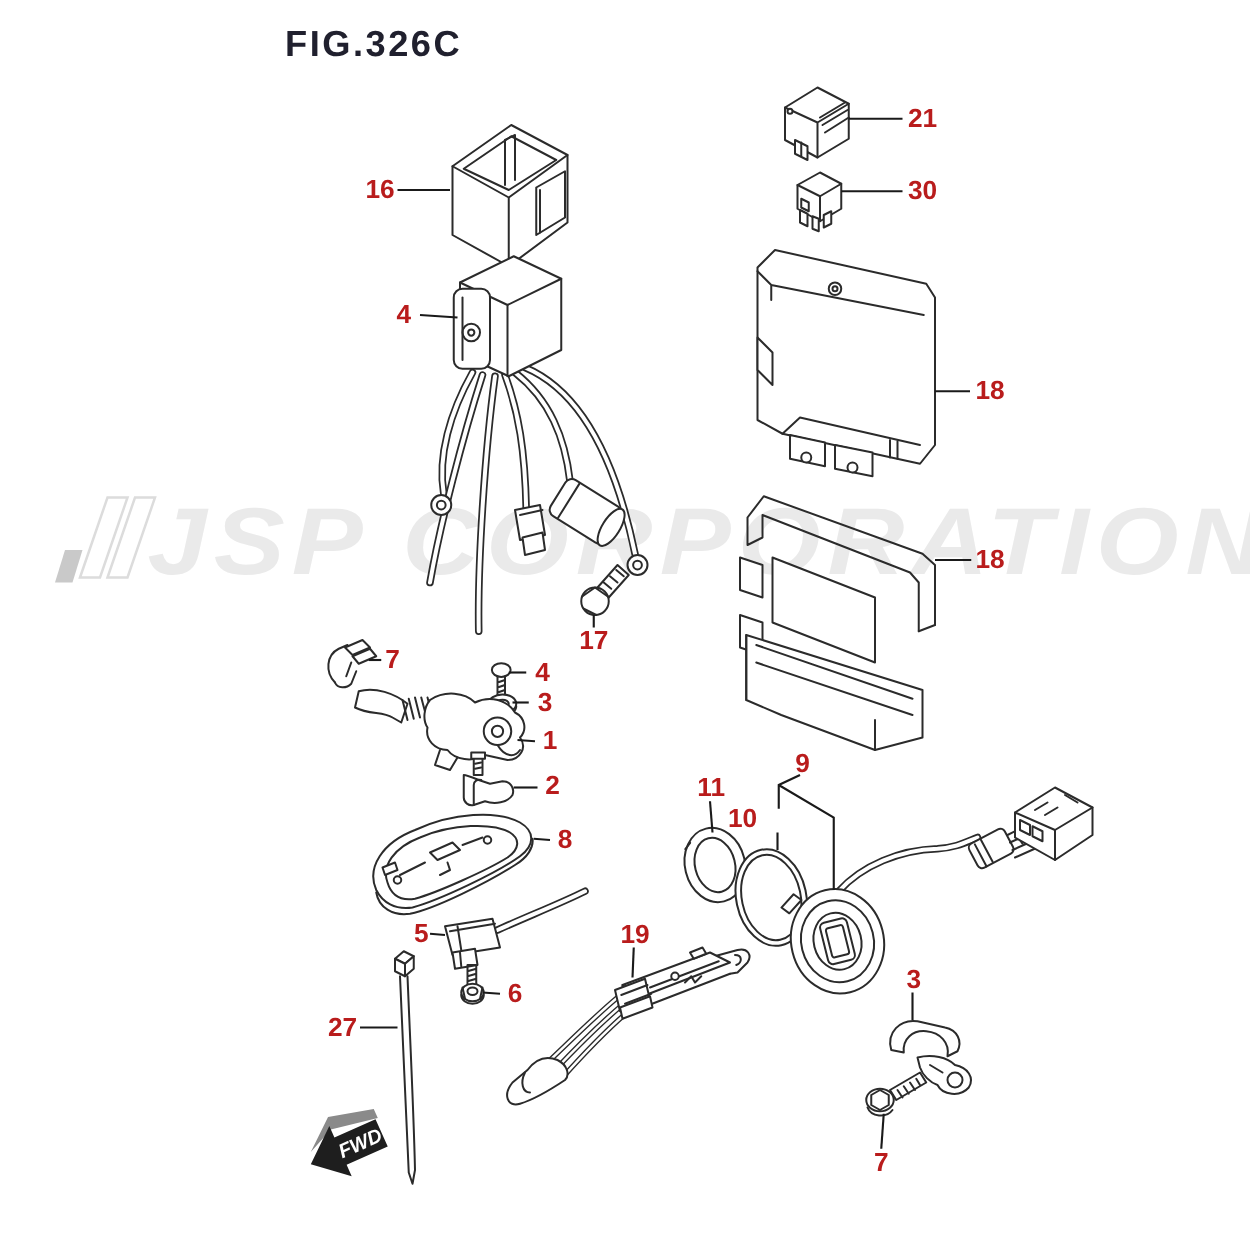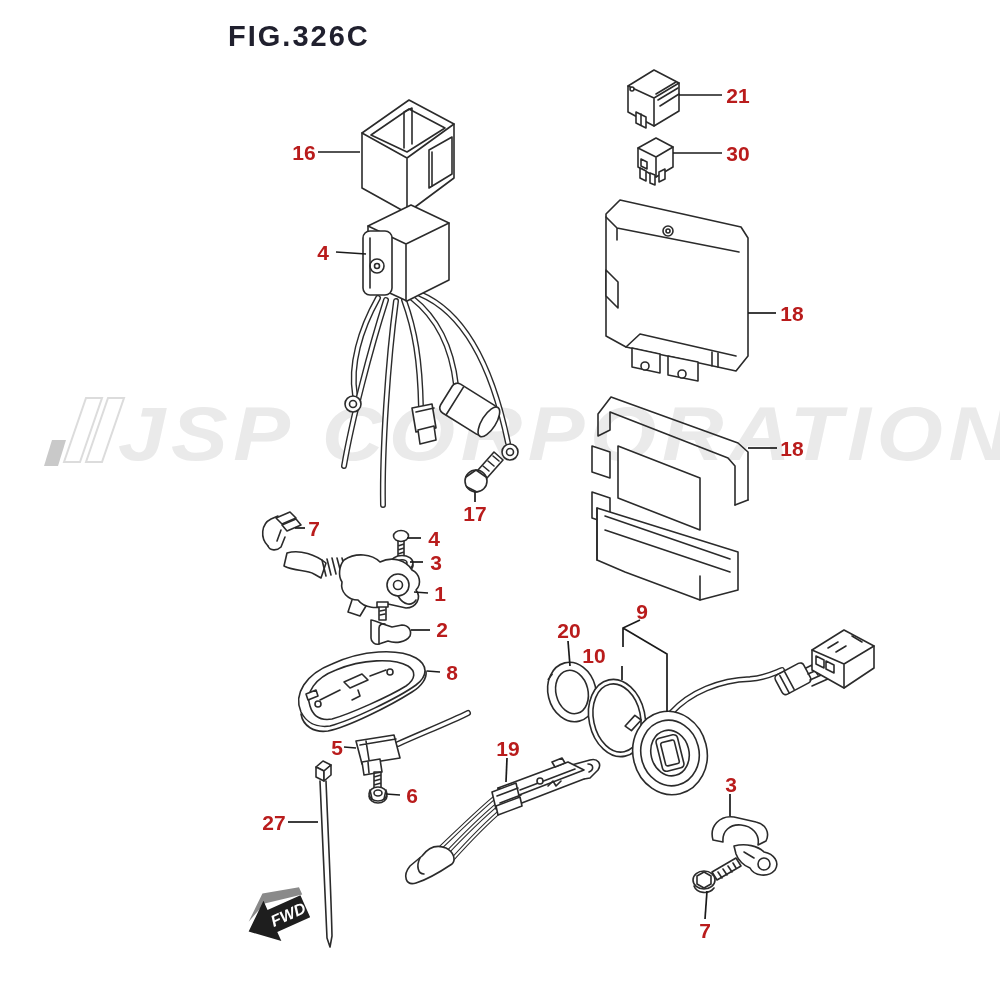--- a/index.html
+++ b/index.html
@@ -317,21 +317,21 @@
   <span class="callout" style="left:440px;top:593px">1</span>
   <span class="callout" style="left:442px;top:629px">2</span>
   <span class="callout" style="left:436px;top:562px">3</span>
   <span class="callout" style="left:434px;top:538px">4</span>
   <span class="callout" style="left:337px;top:747px">5</span>
   <span class="callout" style="left:412px;top:795px">6</span>
   <span class="callout" style="left:314px;top:528px">7</span>
   <span class="callout" style="left:452px;top:672px">8</span>
   <span class="callout" style="left:642px;top:611px">9</span>
   <span class="callout" style="left:594px;top:655px">10</span>
-  <span class="callout" style="left:569px;top:630px">20</span>
+  <span class="callout" style="left:569px;top:630px">11</span>
   <span class="callout" style="left:731px;top:784px">3</span>
   <span class="callout" style="left:705px;top:930px">7</span>
   <span class="callout" style="left:508px;top:748px">19</span>
   <span class="callout" style="left:323px;top:252px">4</span>
   <span class="callout" style="left:304px;top:152px">16</span>
   <span class="callout" style="left:475px;top:513px">17</span>
   <span class="callout" style="left:792px;top:313px">18</span>
   <span class="callout" style="left:792px;top:448px">18</span>
   <span class="callout" style="left:738px;top:153px">30</span>
   <span class="callout" style="left:738px;top:95px">21</span>

